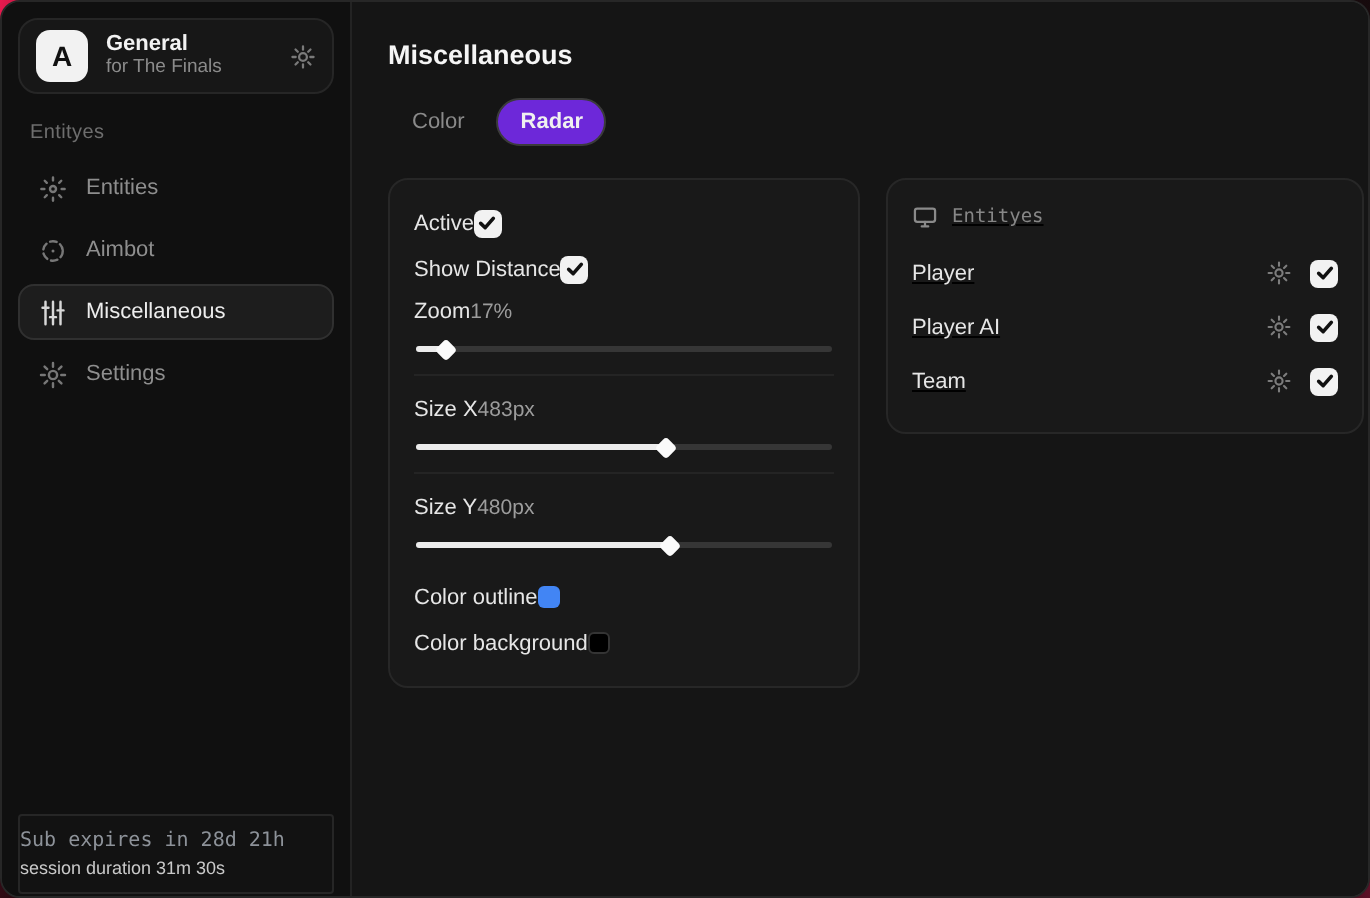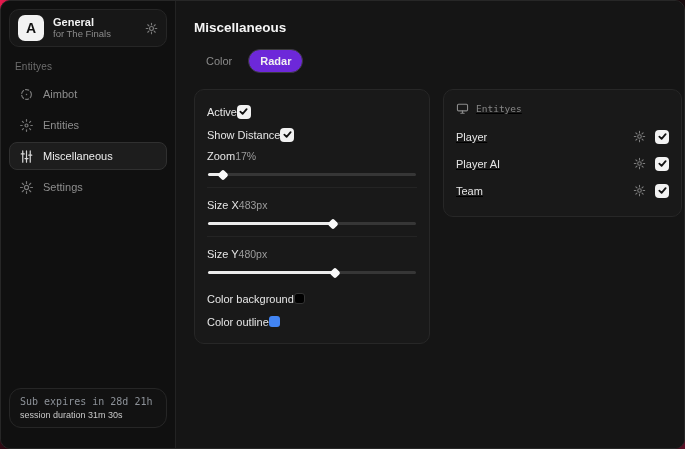--- a/index.html
+++ b/index.html
@@ -49,23 +49,23 @@
     border:1px solid transparent; border-radius:8px;
     color:#8e8e8e; font-size:11px; cursor:pointer;
     height:28px;
   }
   .nav-item .nav-icon { display:flex; color:#777; }
   .nav-item.active {
     background:#1d1d1d; border-color:#303030; color:#ededed;
   }
   .nav-item.active .nav-icon { color:#d8d8d8; }
   .sidebar-footer {
-    position:absolute; left:8px; right:8px; bottom:20px;
-    background:#121212; border:1px solid #262626; border-radius:12px;
-    padding:7px 10px;
+    position:absolute; left:8px; right:8px; bottom:1px;
+    background:#121212; border:1px solid #262626; border-radius:2px;
+    padding:7px 0;
   }
   .sub-expiry {
     font-family:"DejaVu Sans Mono", monospace;
     color:#8d9299; font-size:10px; margin-bottom:3px; white-space:nowrap;
   }
   .session-duration { color:#c9c9c9; font-size:9px; font-weight:normal; }
   
   .main { flex:1; padding:15px 18px; background:#151515; }
   .page-title { color:#f5f5f5; font-size:13.5px; font-weight:bold; margin:4px 0 14px 0; }
   .tabs { display:flex; align-items:center; gap:4px; margin-bottom:16px; }
@@ -142,35 +142,35 @@
           <path d="M8 1.5v2M8 12.5v2M1.5 8h2M12.5 8h2M3.4 3.4l1.4 1.4M11.2 11.2l1.4 1.4M12.6 3.4l-1.4 1.4M4.8 11.2l-1.4 1.4"></path>
         </svg>
       </span>
     </div>
 
     <div class="category-label">Entityes</div>
 
     <div class="nav-item">
       <span class="nav-icon">
         <svg width="15" height="15" viewBox="0 0 16 16" fill="none" stroke="currentColor" stroke-width="1.3" stroke-linecap="round">
-          <circle cx="8" cy="8" r="5.2" stroke-dasharray="3.5 2.2"></circle>
-          <circle cx="8" cy="8" r="0.8" fill="currentColor" stroke="none"></circle>
-        </svg>
-      </span>
-      <span>Aimbot</span>
+          <circle cx="8" cy="8" r="1.6"></circle>
+          <path d="M8 1.8v1.6M8 12.6v1.6M1.8 8h1.6M12.6 8h1.6M3.6 3.6l1.1 1.1M11.3 11.3l1.1 1.1M12.4 3.6l-1.1 1.1M4.7 11.3l-1.1 1.1"></path>
+        </svg>
+      </span>
+      <span>Entities</span>
     </div>
 
     <div class="nav-item">
       <span class="nav-icon">
         <svg width="15" height="15" viewBox="0 0 16 16" fill="none" stroke="currentColor" stroke-width="1.3" stroke-linecap="round">
-          <circle cx="8" cy="8" r="1.6"></circle>
-          <path d="M8 1.8v1.6M8 12.6v1.6M1.8 8h1.6M12.6 8h1.6M3.6 3.6l1.1 1.1M11.3 11.3l1.1 1.1M12.4 3.6l-1.1 1.1M4.7 11.3l-1.1 1.1"></path>
-        </svg>
-      </span>
-      <span>Entities</span>
+          <circle cx="8" cy="8" r="5.2" stroke-dasharray="3.5 2.2"></circle>
+          <circle cx="8" cy="8" r="0.8" fill="currentColor" stroke="none"></circle>
+        </svg>
+      </span>
+      <span>Aimbot</span>
     </div>
 
     <div class="nav-item active">
       <span class="nav-icon">
         <svg width="15" height="15" viewBox="0 0 16 16" fill="none" stroke="currentColor" stroke-width="1.3" stroke-linecap="round">
           <path d="M4 2v12M8 2v12M12 2v12"></path>
           <path d="M2.4 5.2h3.2M6.4 10.2h3.2M10.4 6.6h3.2"></path>
         </svg>
       </span>
       <span>Miscellaneous</span>
@@ -250,27 +250,27 @@
             <span class="row-label">Size Y</span>
             <span class="row-value">480px</span>
           </div>
           <div class="slider-track">
             <div class="slider-fill" style="width: 61%;"></div>
             <div class="slider-thumb" style="left: 61%;"></div>
           </div>
         </div>
 
         <div class="row">
+          <span class="row-label">Color outline</span>
+          <span class="swatch" style="background: rgb(66, 133, 244);"></span>
+        </div>
+
+        <div class="row">
           <span class="row-label">Color background</span>
           <span class="swatch dark" style="background: rgb(0, 0, 0);"></span>
-        </div>
-
-        <div class="row">
-          <span class="row-label">Color outline</span>
-          <span class="swatch" style="background: rgb(66, 133, 244);"></span>
         </div>
       </div>
 
       <div class="panel panel-entities">
         <div class="panel-header">
           <span class="ph-icon">
             <svg width="13" height="13" viewBox="0 0 16 16" fill="none" stroke="currentColor" stroke-width="1.4" stroke-linecap="round" stroke-linejoin="round">
               <rect x="1.8" y="2.8" width="12.4" height="8.2" rx="1.4"></rect>
               <path d="M6 13.8h4M8 11v2.8"></path>
             </svg>

